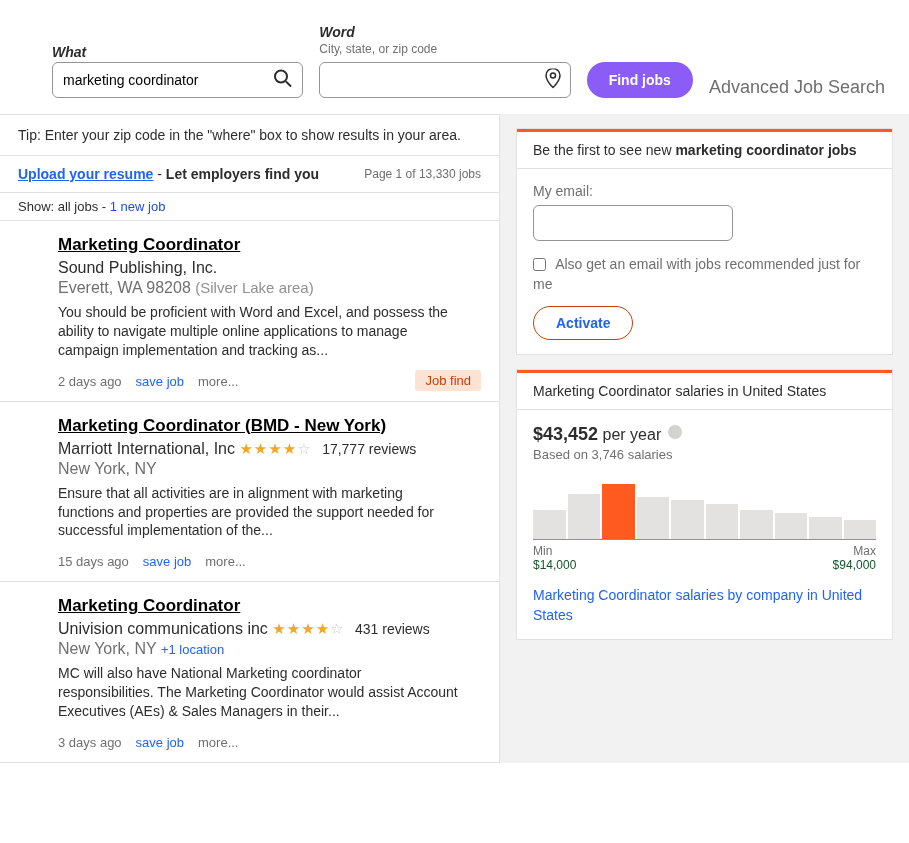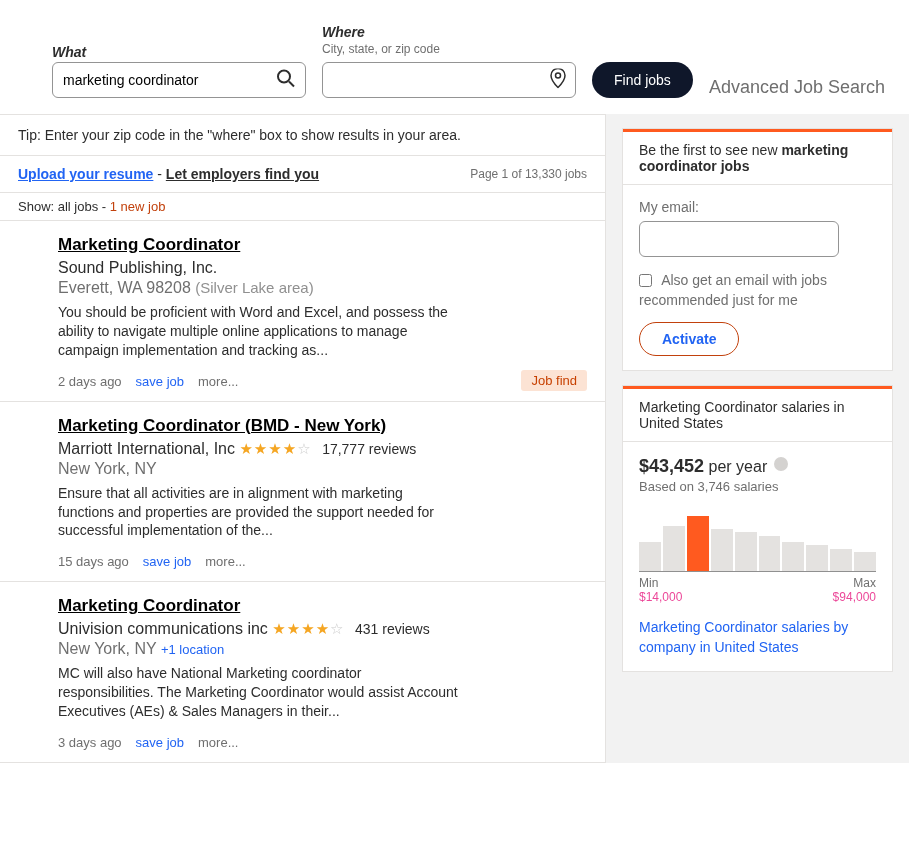--- a/index.html
+++ b/index.html
@@ -5,32 +5,32 @@
   * { box-sizing: border-box; margin: 0; padding: 0; }
   body { background: #000; font-family: Arial, Helvetica, sans-serif; font-size: 14px; color: #2d2d2d; }
   .frame { background: #fff; width: 909px; height: 843px; margin: 0 auto; padding: 24px 0 0 0; position: relative; overflow: hidden; }
   .topbar { display: flex; align-items: flex-end; gap: 16px; padding: 0 24px 16px 52px; }
   .topbar .col { flex: 1; }
   .topbar label { font-weight: bold; font-size: 14px; display: block; margin-bottom: 2px; font-style: italic; }
   .topbar .hint { color: #6f6f6f; font-size: 12px; display: block; margin-bottom: 6px; }
   .input-wrap { position: relative; }
   .input-wrap input { width: 100%; height: 36px; border: 1px solid #949494; border-radius: 6px; padding: 0 36px 0 10px; font-size: 14px; }
   .input-icon { position: absolute; right: 10px; top: 50%; transform: translateY(-50%); }
-  .find-btn { background: #0f172a; color: #fff; border: none; border-radius: 22px; padding: 10px 22px; font-weight: normal; font-size: 14px; cursor: pointer; white-space: nowrap; }
+  .find-btn { background: #8b5cf6; color: #fff; border: none; border-radius: 22px; padding: 10px 22px; font-weight: bold; font-size: 14px; cursor: pointer; white-space: nowrap; }
   .adv-link { color: #6f6f6f; font-size: 18px; white-space: nowrap; cursor: pointer; }
   .content { display: flex; }
-  .left { width: 606px; }
+  .left { width: 500px; }
   .right { flex: 1; background: #f2f2f2; padding: 0 16px 16px 16px; }
   .tipbox { border: 1px solid #e4e2e0; border-left: none; padding: 12px 18px; font-size: 14px; }
   .resume-row { border: 1px solid #e4e2e0; border-top: none; border-left: none; padding: 10px 18px; display: flex; justify-content: space-between; align-items: center; font-size: 14px; }
   .resume-row .upl { color: #2164f3; font-weight: bold; text-decoration: underline; cursor: pointer; }
-  .resume-row .emp { font-weight: bold; text-decoration: underline; }
+  .resume-row .emp { font-weight: bold; }
   .resume-row .paging { color: #6f6f6f; font-size: 12px; }
   .show-row { border: 1px solid #e4e2e0; border-top: none; border-left: none; padding: 6px 18px; font-size: 13px; }
-  .show-row .newjob { color: #c2410c; cursor: pointer; }
+  .show-row .newjob { color: #1d4ed8; cursor: pointer; }
   .job { border: 1px solid #e4e2e0; border-top: none; border-left: none; padding: 14px 20px 12px 58px; position: relative; }
   .job-title { color: #000; font-weight: bold; font-size: 17px; text-decoration: underline; cursor: pointer; display: inline-block; margin-bottom: 4px; }
   .company-line { font-size: 16px; color: #2d2d2d; margin-bottom: 2px; }
   .company-line .stars { color: #f5a623; font-size: 15px; letter-spacing: 1px; }
   .company-line .star-empty { color: #ccc; }
   .company-line .rev { color: #2d2d2d; font-size: 14px; margin-left: 6px; }
   .loc { color: #6f6f6f; font-size: 16px; margin-bottom: 6px; }
   .loc .area { color: #909090; font-size: 15px; }
   .loc .extra { color: #2164f3; font-size: 13px; cursor: pointer; }
   .snippet { font-size: 14px; color: #2d2d2d; line-height: 1.35; margin-bottom: 14px; max-width: 400px; }
@@ -53,42 +53,42 @@
   .salary-head { font-size: 14px; color: #2d2d2d; padding: 10px 16px; border-bottom: 1px solid #e4e2e0; }
   .salary-body { padding: 14px 16px; }
   .salary-val { font-size: 18px; font-weight: bold; display: inline; }
   .salary-per { font-size: 16px; }
   .salary-info { width: 14px; height: 14px; border-radius: 50%; background: #d4d2d0; display: inline-block; vertical-align: 1px; margin-left: 2px; }
   .salary-based { font-size: 13px; color: #6f6f6f; margin-top: 2px; }
   .chart { display: flex; align-items: flex-end; gap: 2px; height: 60px; margin-top: 18px; border-bottom: 1px solid #909090; }
   .chart .barcol { flex: 1; background: #e4e2e0; }
   .chart .barcol.hl { background: #ff5a1f; }
   .axis { display: flex; justify-content: space-between; font-size: 12px; color: #6f6f6f; margin-top: 4px; }
-  .axis2 { display: flex; justify-content: space-between; font-size: 12px; color: #ec4899; }
+  .axis2 { display: flex; justify-content: space-between; font-size: 12px; color: #14532d; }
   .sal-link { color: #2164f3; font-size: 14px; display: block; margin-top: 14px; cursor: pointer; line-height: 1.4; }
 </style>
 </head>
 <body>
 
 <div class="frame">
   <div class="topbar">
     <div class="col">
       <label>What</label>
       <div class="input-wrap">
         <input type="text" value="marketing coordinator" style="">
         <span class="input-icon">
           <svg width="20" height="20" viewBox="0 0 20 20">
               <circle cx="8" cy="8" r="6" fill="none" stroke="#2d2d2d" stroke-width="2"></circle>
               <line x1="13" y1="13" x2="18" y2="18" stroke="#2d2d2d" stroke-width="2"></line>
             </svg>
         </span>
       </div>
     </div>
     <div class="col">
-      <label>Where</label>
+      <label>Word</label>
       <span class="hint">City, state, or zip code</span>
       <div class="input-wrap">
         <input type="text" value="" style="">
         <span class="input-icon">
           <svg width="16" height="20" viewBox="0 0 16 20">
               <path d="M8 0C4 0 1 3 1 7c0 5 7 12 7 12s7-7 7-12c0-4-3-7-7-7z" fill="none" stroke="#2d2d2d" stroke-width="1.5"></path>
               <circle cx="8" cy="7" r="2.5" fill="none" stroke="#2d2d2d" stroke-width="1.5"></circle>
             </svg>
         </span>
       </div>

